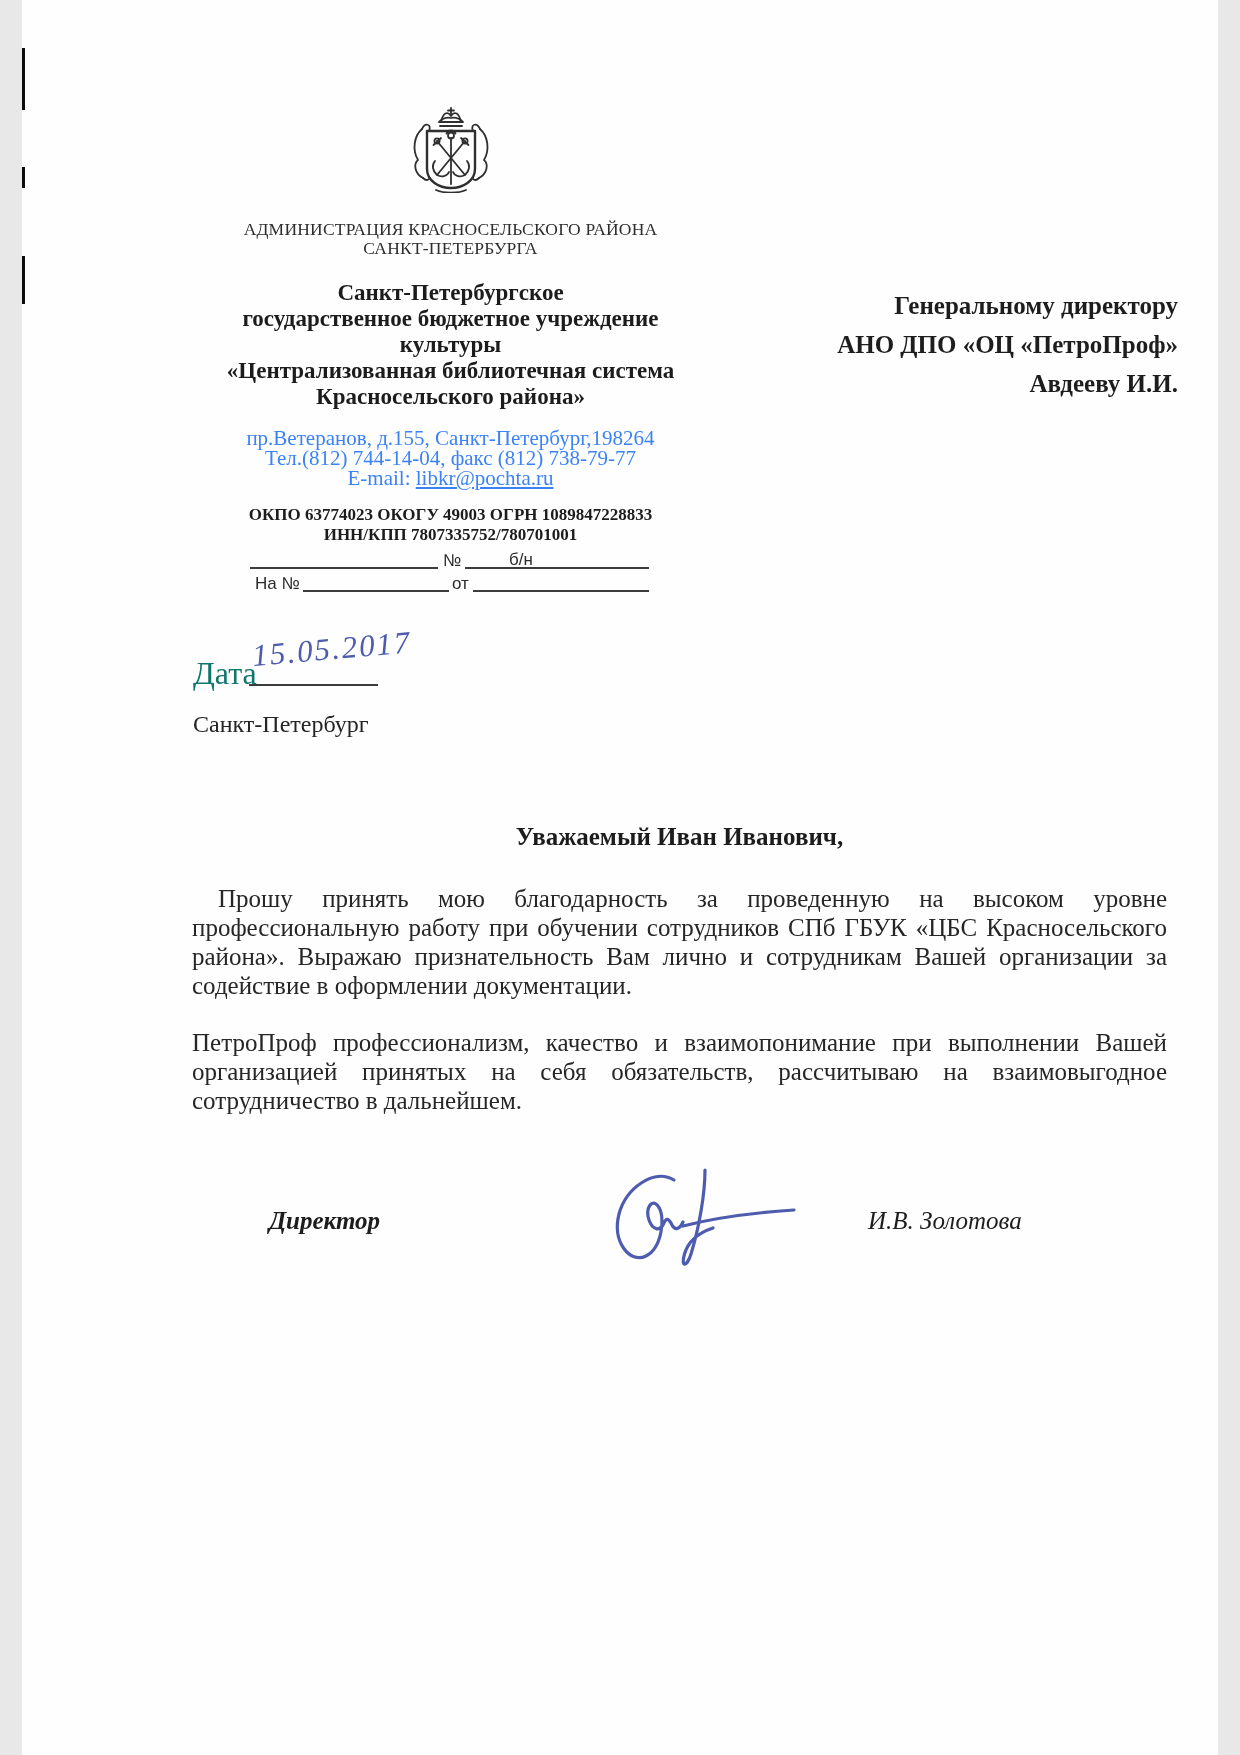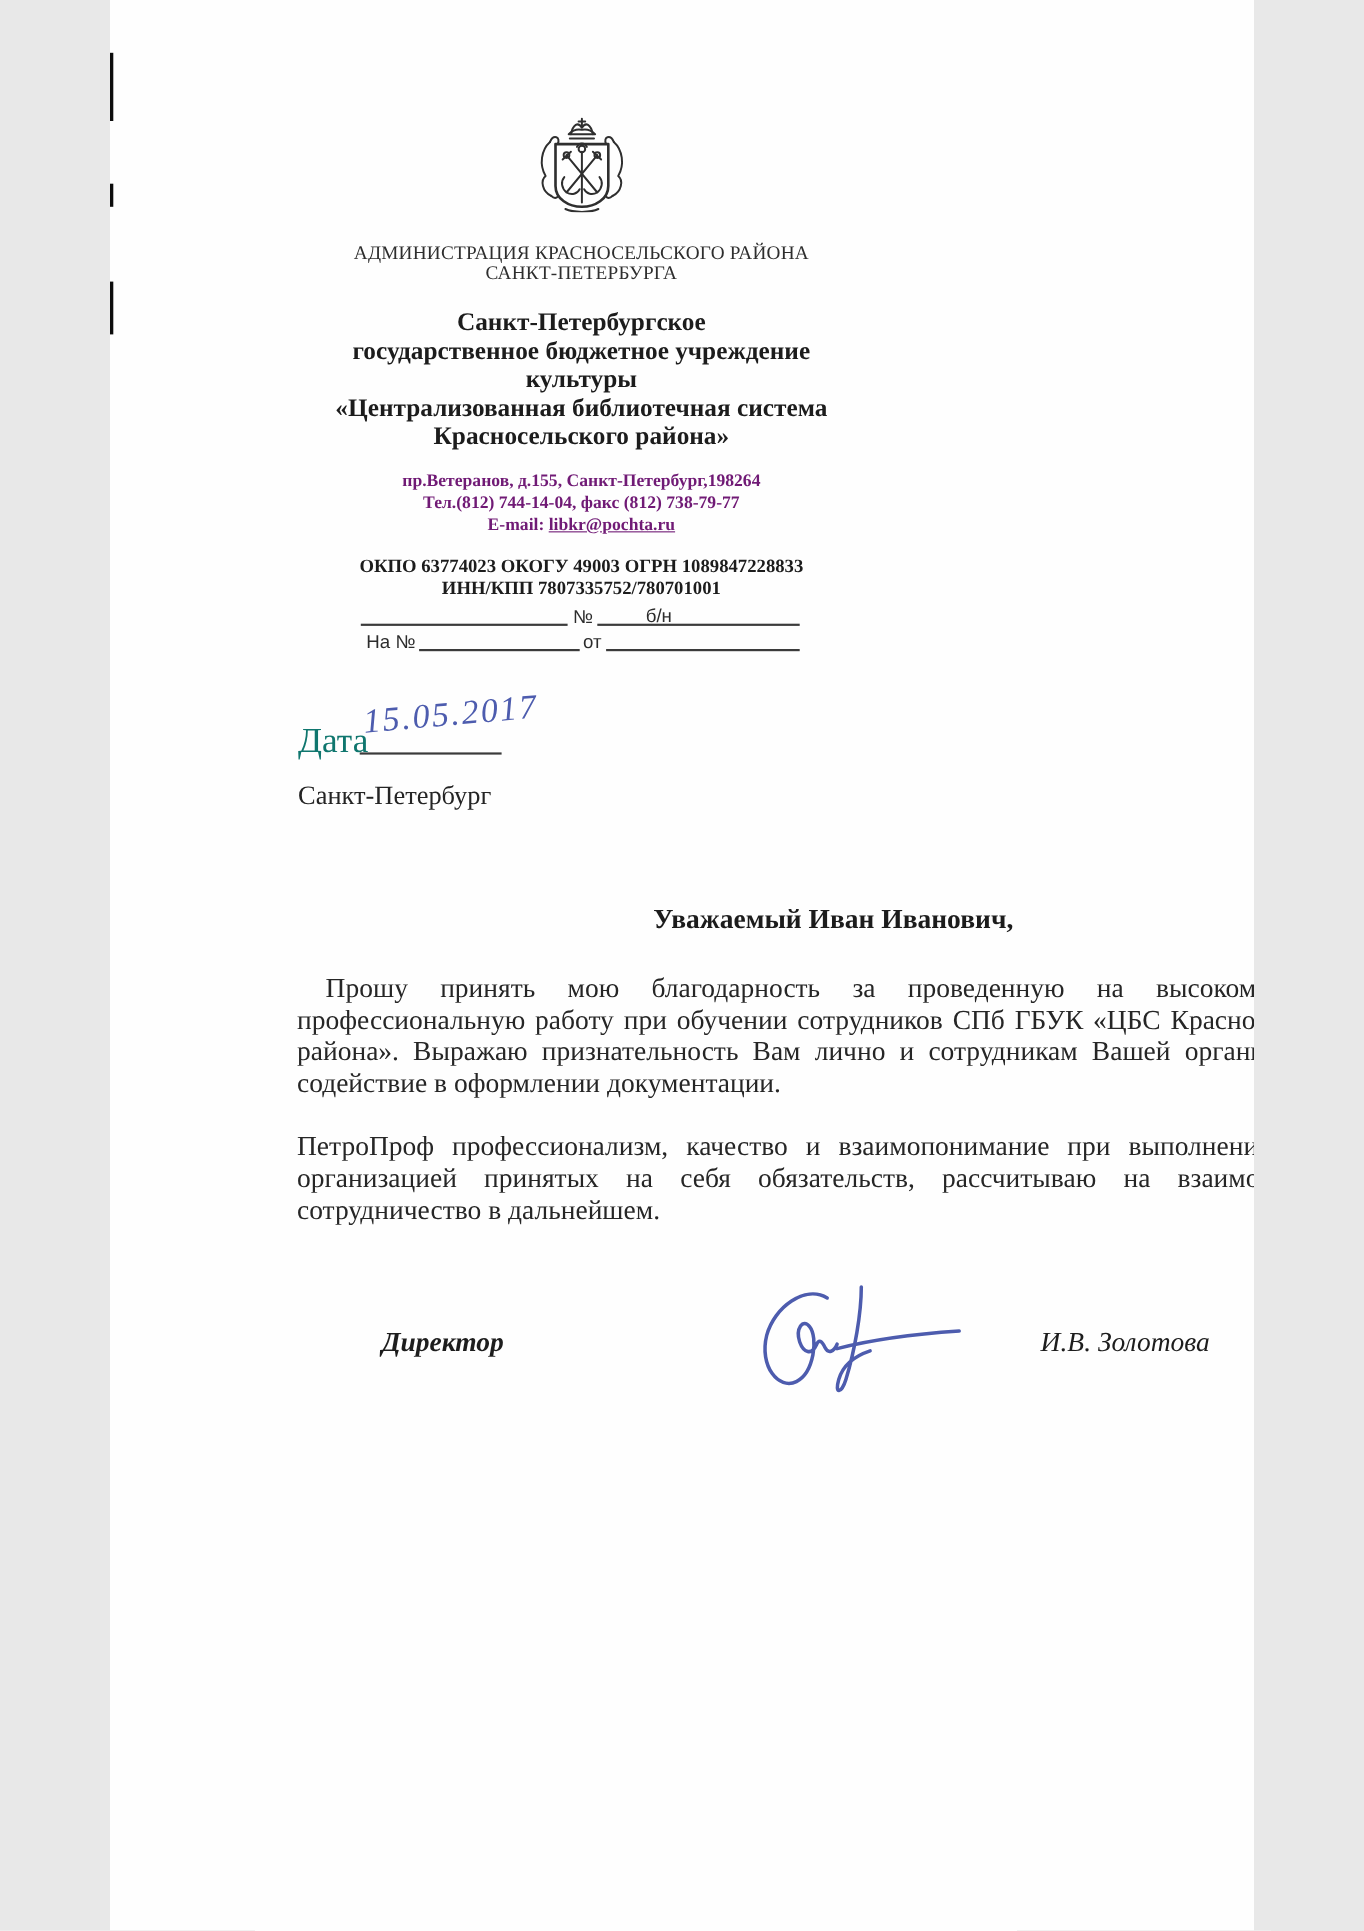--- a/index.html
+++ b/index.html
@@ -1,36 +1,36 @@
 <!DOCTYPE html>
 <html lang="ru"><head>
 <meta charset="utf-8">
 <style>
   html,body{margin:0;padding:0;background:#e8e8e8;}
   .page{
     position:relative;
-    width:1040px;height:1755px;
+    width:1196px;height:1755px;
     background:#fefefe;
     font-family:"Liberation Serif","DejaVu Serif",serif;
     color:#222;
     overflow:hidden;
     margin:0 auto;
   }
   
   .scan-artifact{position:absolute;left:0;width:3px;background:#0c0c0c;}
   .art1{top:48px;height:62px;}
   .art2{top:167px;height:21px;}
   .art3{top:256px;height:48px;}
 
   
   .letterhead{position:absolute;left:150px;top:105px;width:557px;text-align:center;}
   .emblem{display:block;margin:0 auto;}
   .admin-block{margin-top:27px;font-size:17.5px;line-height:18.5px;color:#2e2e2e;letter-spacing:.2px;}
   .org-block{margin-top:23px;font-weight:bold;font-size:23px;line-height:26px;color:#1c1c1c;}
-  .addr-block{margin-top:18px;font-weight:bold;font-size:16px;line-height:20px;color:#701a75;}
+  .addr-block{margin-top:18px;font-weight:normal;font-size:21px;line-height:20px;color:#3b82f6;}
   .addr-block .email-link{text-decoration:underline;}
   .registry-block{margin-top:17px;font-weight:bold;font-size:17px;line-height:20px;color:#1c1c1c;}
 
   
   .recipient{position:absolute;left:700px;top:286px;width:456px;text-align:right;
              font-weight:bold;font-size:25px;line-height:39px;color:#1d1d1d;}
 
   
   .ref-label{position:absolute;font-family:"Liberation Sans","DejaVu Sans",sans-serif;
              font-size:17px;color:#2c2c2c;}
@@ -120,20 +120,25 @@
         <span class="email-link">libkr@pochta.ru</span>
       </div>
     </div>
 
     <div class="registry-block">
       <div>ОКПО 63774023 ОКОГУ 49003 ОГРН 1089847228833</div>
       <div>ИНН/КПП 7807335752/780701001</div>
     </div>
   </div>
 
+  <div class="recipient">
+    <div>Генеральному директору</div>
+    <div>АНО ДПО «ОЦ «ПетроПроф»</div>
+    <div>Авдееву И.И.</div>
+  </div>
 
   <div class="ref-line" style="left:228px;top:567px;width:188px;"></div>
   <span class="ref-label" style="left:421px;top:551px;">№</span>
   <span class="ref-label" style="left:487px;top:550px;">б/н</span>
   <div class="ref-line" style="left:443px;top:567px;width:184px;"></div>
 
   <span class="ref-label" style="left:233px;top:574px;">На №</span>
   <div class="ref-line" style="left:281px;top:590px;width:146px;"></div>
   <span class="ref-label" style="left:430px;top:574px;">от</span>
   <div class="ref-line" style="left:451px;top:590px;width:176px;"></div>

